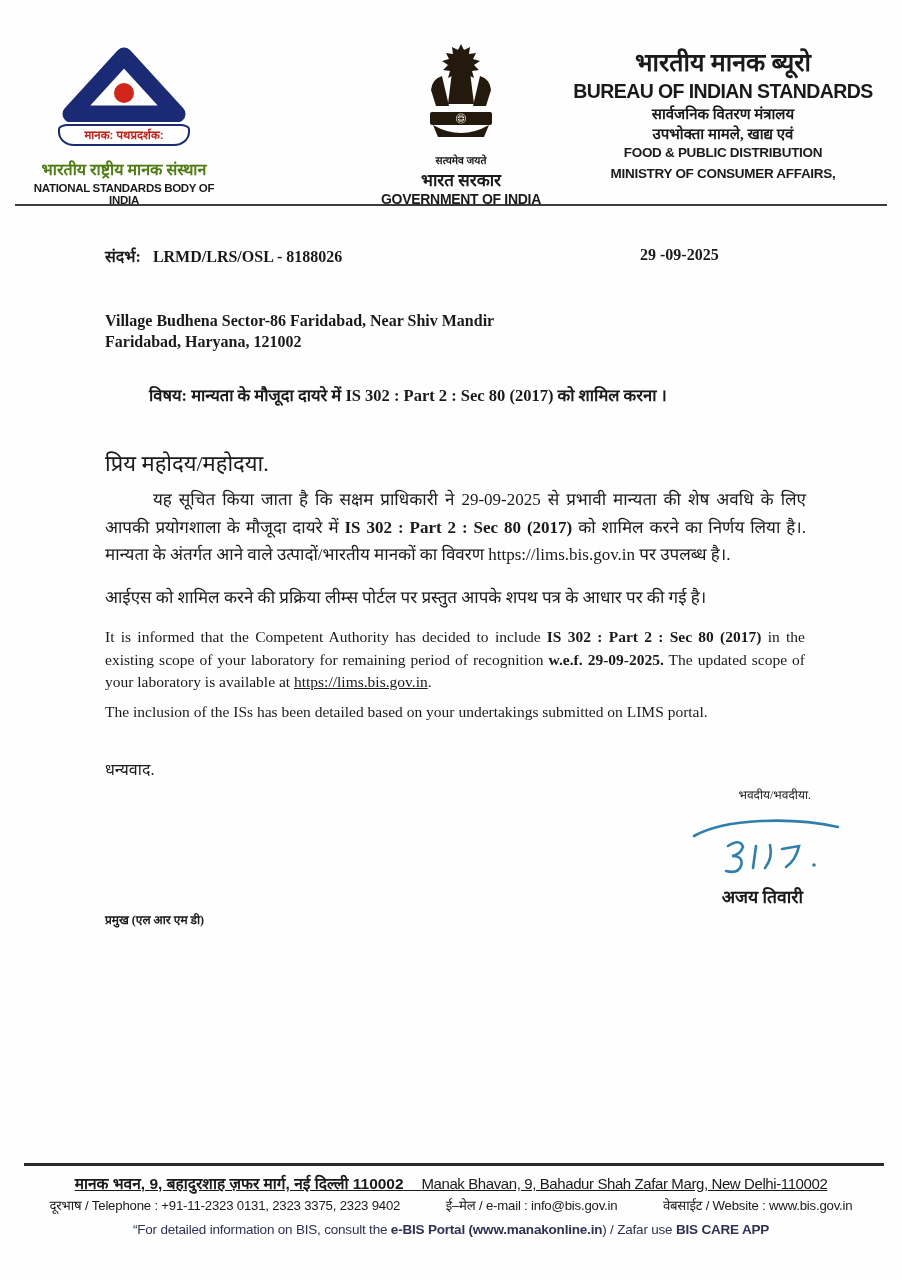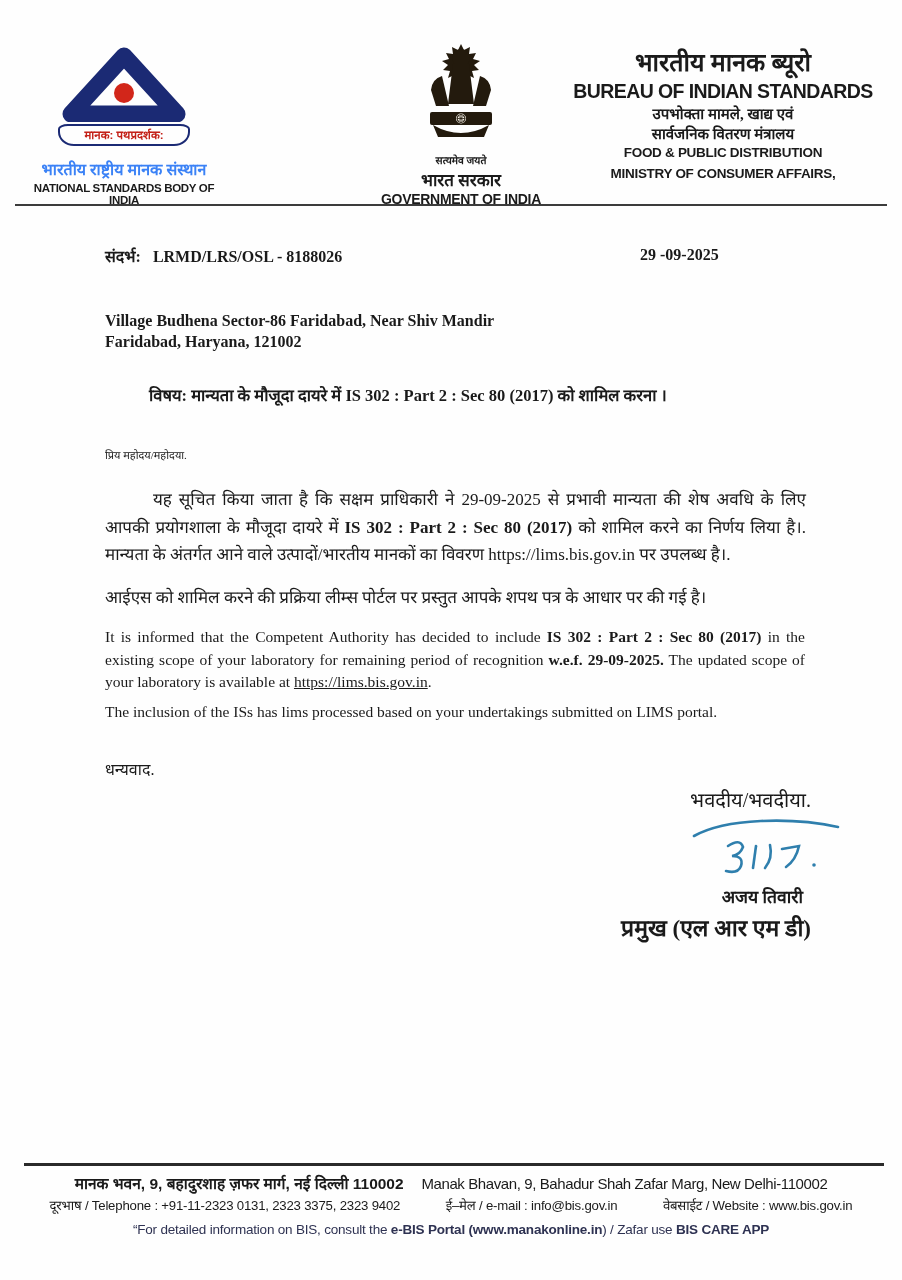--- a/index.html
+++ b/index.html
@@ -17,56 +17,56 @@
 
   
   .hdr-left { left:18px; top:46px; width:212px; text-align:center; }
   .bis-logo-wrap { display:flex; justify-content:center; }
   .bis-banner {
     margin:2px auto 12px; width:132px; border:2px solid #1b2a74; color:#c32017;
     border-radius:10px 10px 16px 16px / 5px 5px 14px 14px;
     font-size:11.5px; font-weight:bold; padding:1px 0 2px;
     font-family:"Liberation Sans","DejaVu Sans",sans-serif;
   }
-  .org-hi { margin-top:6px; font-size:16px; font-weight:bold; color:#3b82f6; }
+  .org-hi { margin-top:6px; font-size:16px; font-weight:bold; color:#4d7c0f; }
   .org-en { margin-top:2px; font-size:11.5px; font-weight:bold; letter-spacing:-0.3px; }
 
   .hdr-center { left:368px; top:42px; width:186px; text-align:center; }
   .motto { font-size:10.5px; font-weight:bold; margin-top:1px; }
   .govt-hi { font-size:17px; font-weight:bold; margin-top:1px; }
   .govt-en { font-size:14px; font-weight:bold; letter-spacing:-0.3px; }
 
   .hdr-right { left:553px; top:48px; width:340px; text-align:center; }
   .bureau-hi { font-size:25px; font-weight:bold; line-height:30px; }
   .bureau-en { font-size:19.5px; font-weight:bold; letter-spacing:-0.6px; line-height:26px; }
   .min-hi { font-size:15px; font-weight:bold; line-height:20px; }
   .min-en { font-size:13.5px; font-weight:bold; letter-spacing:-0.3px; line-height:18px; margin-top:3px; }
 
   .hdr-rule { left:15px; top:204px; width:872px; height:2px; background:#3c3c3c; }
 
   
   .ref-row { left:105px; top:245px; width:700px; font-size:16px; font-weight:bold; }
   .date { left:640px; top:246px; font-size:16px; font-weight:bold; }
   .recipient { left:105px; top:311px; width:600px; font-size:16px; font-weight:bold; line-height:20.5px; }
   .subject { left:105px; top:383px; width:720px; font-size:16.5px; font-weight:bold;margin-left:44px; }
-  .saluto { left:105px; top:447px; font-size:11px; }
+  .saluto { left:105px; top:447px; font-size:22px; }
   .para-hi { left:105px; top:486px; width:701px; font-size:17px; line-height:27.5px; }
   .para-hi.p1 { text-indent:48px; }
   .para2 { left:105px; top:585px; width:701px; font-size:17px; }
   .para-en { left:105px; top:626px; width:700px; font-size:15.5px; line-height:22.5px; }
   .para4 { left:105px; top:703px; width:700px; font-size:15.5px; }
   .thanks { left:105px; top:758px; font-size:16px; }
-  .regards { left:105px; top:786px; width:706px; text-align:right; font-size:20px; }
+  .regards { left:105px; top:786px; width:706px; text-align:right; font-size:12px; }
   .sig { left:688px; top:812px; }
   .signer { left:105px; top:884px; width:698px; text-align:right; font-size:17.5px; font-weight:bold; }
-  .signer-title { left:105px; top:911px; width:706px; text-align:right; font-size:23px; font-weight:bold; }
+  .signer-title { left:105px; top:911px; width:706px; text-align:left; font-size:12px; font-weight:bold; }
 
   
   .ftr-rule { left:24px; top:1163px; width:860px; height:3px; background:#2a2a2a; }
-  .ftr-line1 { left:0; top:1172px; width:902px; text-align:center; }
+  .ftr-line1 { left:0; top:1172px; width:902px; text-align:center;text-decoration:underline; }
   .ftr-line1 .hi { font-weight:bold; font-size:15.5px; }
   .ftr-line1 .en { font-size:15px; letter-spacing:-0.4px; }
   .ftr-line2 { left:0; top:1196px; width:902px; text-align:center; font-size:13.2px; letter-spacing:-0.2px; }
   .ftr-line2 span { margin:0 21px; }
   .ftr-note { left:0; width:902px; text-align:center; color:#2e3252; font-size:13.5px; letter-spacing:-0.2px; }
   .note1 { top:1222px; }
   .note2 { top:1288px;font-style:italic; }
 </style>
 </head>
 <body>
@@ -108,22 +108,22 @@
       </svg>
     </div>
     <div class="motto">सत्यमेव जयते</div>
     <div class="govt-hi">भारत सरकार</div>
     <div class="govt-en sans">GOVERNMENT OF INDIA</div>
   </div>
 
   <div class="abs hdr-right">
     <div class="bureau-hi">भारतीय मानक ब्यूरो</div>
     <div class="bureau-en sans">BUREAU OF INDIAN STANDARDS</div>
+    <div class="min-hi">सार्वजनिक वितरण मंत्रालय</div>
     <div class="min-hi">उपभोक्ता मामले, खाद्य एवं</div>
-    <div class="min-hi">सार्वजनिक वितरण मंत्रालय</div>
     <div class="min-en sans" style="margin-top:0;">FOOD &amp; PUBLIC DISTRIBUTION</div>
     <div class="min-en sans">MINISTRY OF CONSUMER AFFAIRS,</div>
   </div>
 
   <div class="abs hdr-rule"></div>
 
   <div class="abs ref-row">
     <span>संदर्भ:</span>
     <span>&nbsp;</span>
     <span>LRMD/LRS/OSL - 8188026</span>
@@ -144,21 +144,21 @@
   <div class="abs para-hi p1 just">
     <span>यह सूचित किया जाता है कि सक्षम प्राधिकारी ने 29-09-2025 से प्रभावी मान्यता की शेष अवधि के लिए आपकी प्रयोगशाला के मौजूदा दायरे में </span><span class="b">IS 302 : Part 2 : Sec 80 (2017)</span><span>  को शामिल करने का निर्णय लिया है।. मान्यता के अंतर्गत आने वाले उत्पादों/भारतीय मानकों का विवरण </span><span>https://lims.bis.gov.in</span><span> पर उपलब्ध है।.</span>
   </div>
 
   <div class="abs para2">आईएस को शामिल करने की प्रक्रिया लीम्स पोर्टल पर प्रस्तुत आपके शपथ पत्र के आधार पर की गई है।</div>
 
   <div class="abs para-en just">
     <span>It is informed that the Competent Authority has decided to include </span><span class="b">IS 302 : Part 2 : Sec 80 (2017)</span><span>  in the existing scope of your laboratory for remaining period of recognition </span><span class="b">w.e.f. 29-09-2025.</span><span> The updated scope of your laboratory is available at </span><span class="u">https://lims.bis.gov.in</span><span>.</span>
   </div>
 
-  <div class="abs para4">The inclusion of the ISs has lims processed based on your undertakings submitted on LIMS portal.</div>
+  <div class="abs para4">The inclusion of the ISs has been detailed based on your undertakings submitted on LIMS portal.</div>
 
   <div class="abs thanks">धन्यवाद.</div>
   <div class="abs regards">भवदीय/भवदीया.</div>
 
   <div class="abs sig">
     <svg width="160" height="66" viewBox="0 0 160 66">
       <g fill="none" stroke="#2f7fad" stroke-width="2.6" stroke-linecap="round">
         <path d="M6,24 C38,6 104,5 150,15"></path>
         <path d="M40,34 q12,-8 15,1 q-3,8 -11,9 q12,0 9,10 q-3,8 -15,5"></path>
         <path d="M68,34 l-3,22"></path>

